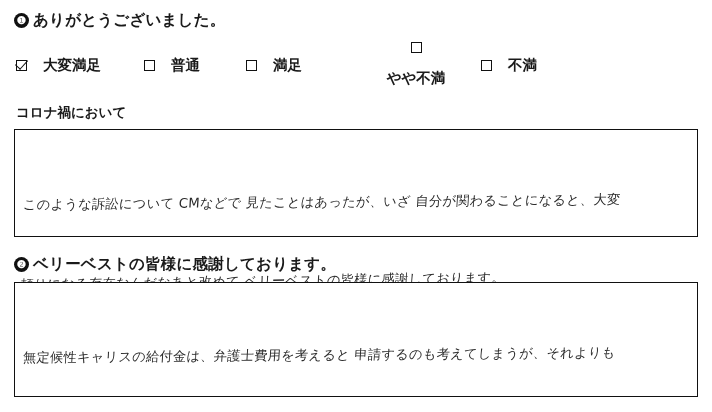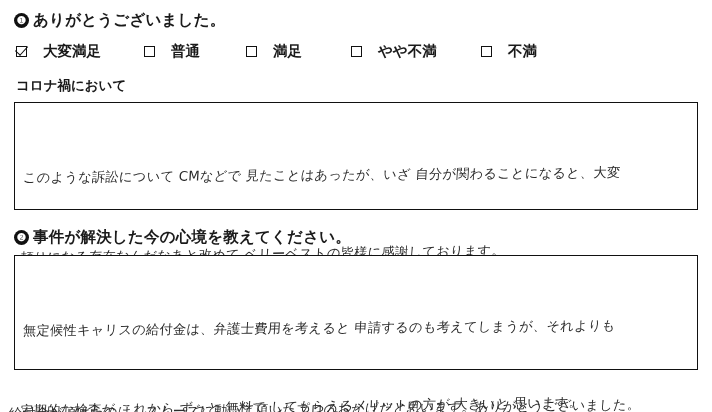--- a/index.html
+++ b/index.html
@@ -142,21 +142,21 @@
       <span class="opt-label">大変満足</span>
     </div>
     <div class="opt" style="width:102px;">
       <span class="box"></span>
       <span class="opt-label">普通</span>
     </div>
     <div class="opt" style="width:105px;">
       <span class="box"></span>
       <span class="opt-label">満足</span>
     </div>
-    <div class="opt" style="width:130px;">
+    <div class="opt" style="width:130px;flex-direction:column;">
       <span class="box"></span>
       <span class="opt-label">やや不満</span>
     </div>
     <div class="opt">
       <span class="box"></span>
       <span class="opt-label">不満</span>
     </div>
   </div>
 
   <div class="sub-label">コロナ禍において</div>
@@ -166,21 +166,21 @@
       <span class="l">このような訴訟について CMなどで 見たことはあったが、いざ 自分が関わることになると、大変</span>
       <span class="l">頼りになる存在なんだなあと改めて ベリーベストの皆様に感謝しております。</span>
       <span class="l">1～2年かかると 言われていた中、両親の 資料集めの協力もあり、コロナ禍において 1年ほどで</span>
       <span class="l">給付金が頂けたのは、スムーズに動いて頂いたプロのおかげだと思います。ありがとうございました。</span>
     </div>
   </div>
 
   <div class="q2-wrap">
     <div class="question">
       <span class="q-num">❷</span>
-      <span>事件が解決した今の心境を教えてください。</span>
+      <span>ベリーベストの皆様に感謝しております。</span>
     </div>
 
     <div class="answer-box" id="box2">
       <div class="hw">
         <span class="l">無定候性キャリスの給付金は、弁護士費用を考えると 申請するのも考えてしまうが、それよりも</span>
         <span class="l">定期的な検査が これから ずっと 無料で してもらえるメリットの方が 大きいと 思います。</span>
         
         
       </div>
     </div>

